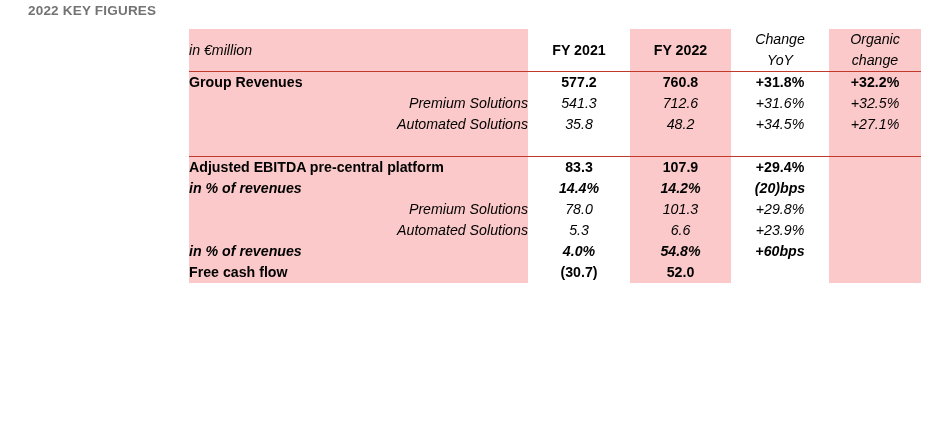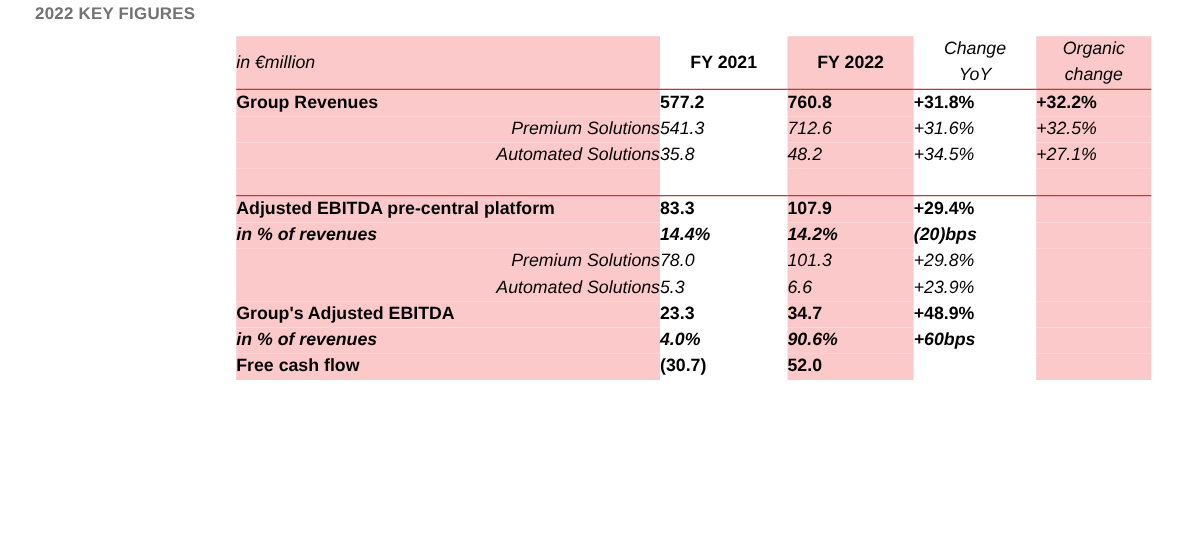--- a/index.html
+++ b/index.html
@@ -51,21 +51,21 @@
   col.c-fy22   { width: 101px; }
   col.c-chg    { width: 98px;  }
   col.c-org    { width: 92px;  }
 
   
   #fin-table td.col-white,
   #fin-table th.col-white { background: #ffffff; }
   #fin-table td.col-pink,
   #fin-table th.col-pink { background: #fbc9c9; }
 
-  .num { text-align: left; }
+  .num { text-align: center; }
   .lbl { text-align: left;  padding-left: 11px; }
   .lbl-indent { text-align: right; padding-right: 11px; font-style: italic; }
 
   
   tr.hdr td, tr.hdr th {
     height: 47px;
     line-height: 16px;
     vertical-align: middle;
     font-size: 14.6px;
   }
@@ -179,30 +179,23 @@
         <td class="col-pink num ital"></td>
       </tr>
       <tr>
         <td class="col-pink lbl-indent ">Automated Solutions</td>
         <td class="col-white num ital">5.3</td>
         <td class="col-pink num ital">6.6</td>
         <td class="col-white num ital">+23.9%</td>
         <td class="col-pink num ital"></td>
       </tr>
       <tr>
-        <td class="col-pink lbl redbold">Group's Adjusted EBITDA</td>
-        <td class="col-white num bold">23.3</td>
-        <td class="col-pink num bold">34.7</td>
-        <td class="col-white num bold">+48.9%</td>
-        <td class="col-pink num bold"></td>
-      </tr>
-      <tr>
         <td class="col-pink lbl rbi">in % of revenues</td>
         <td class="col-white num bold ital">4.0%</td>
-        <td class="col-pink num bold ital">90.6%</td>
+        <td class="col-pink num bold ital">54.8%</td>
         <td class="col-white num bold ital">+60bps</td>
         <td class="col-pink num bold ital"></td>
       </tr>
       <tr>
         <td class="col-pink lbl bold">Free cash flow</td>
         <td class="col-white num bold">(30.7)</td>
         <td class="col-pink num bold">52.0</td>
         <td class="col-white num bold"></td>
         <td class="col-pink num bold"></td>
       </tr>

